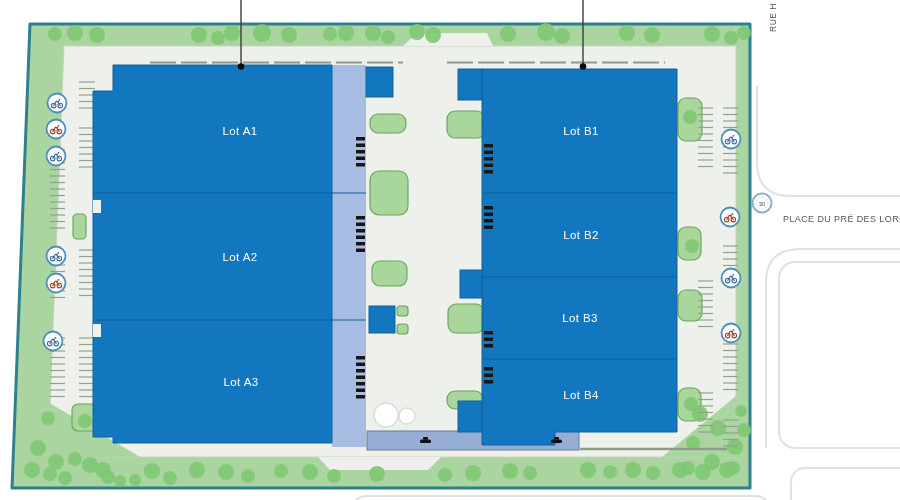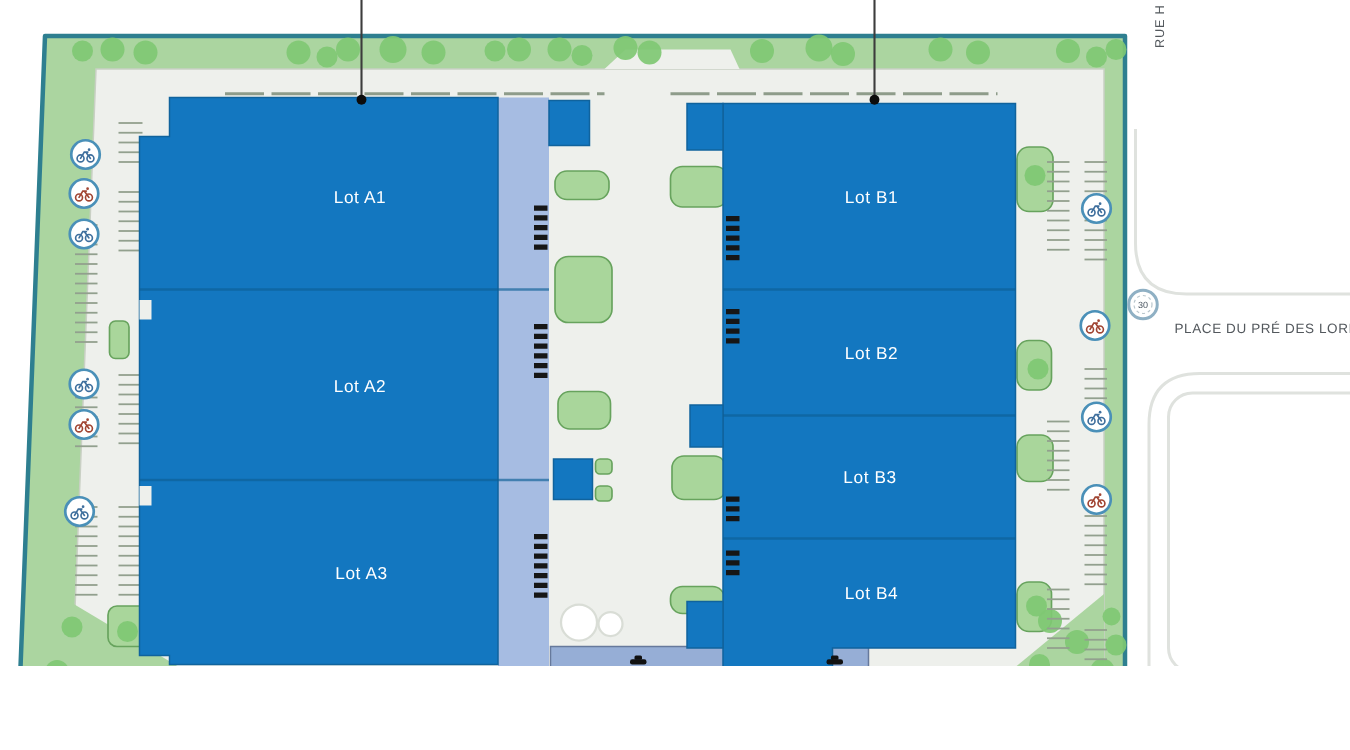--- a/index.html
+++ b/index.html
@@ -1,16 +1,16 @@
 <!DOCTYPE html>
 <html style="--c-border: #2e7f90; --c-green: #abd5a0; --c-concrete: #eef0ec; --c-concrete-edge: #c9d0c4; --c-building: #1377c0; --c-building-edge: #10639d; --c-strip: #a6bce2; --c-divider: #0d5f96; --c-road: #92abd5; --c-road-edge: #5f7398; --c-guide: #8e9c8a; --c-street-text: #53585d; --c-annot: #3c3c3c; --c-wcircle: #d9ddd6; --c-outside: #dfe2de; --c-ring2: #8fb0c4;"><head>
 <meta charset="utf-8">
 <style>
   html,body{margin:0;padding:0;background:#ffffff;}
-  .stage{position:relative;width:900px;height:444px;overflow:hidden;background:#a3a3a3;
+  .stage{position:relative;width:900px;height:500px;overflow:hidden;background:#a3a3a3;
          font-family:"Liberation Sans", sans-serif;}
   svg{display:block;}
   .outside-road{fill:none;stroke:var(--c-outside);stroke-width:2;}
   .site{fill:var(--c-green);stroke:var(--c-border);stroke-width:3;stroke-linejoin:round;}
   .concrete{fill:var(--c-concrete);stroke:var(--c-concrete-edge);stroke-width:1;}
   .concrete-fill{fill:var(--c-concrete);}
   .green-fill{fill:var(--c-green);}
   .guide{stroke:var(--c-guide);stroke-width:2;stroke-dasharray:26 5;}
   .building{fill:var(--c-building);stroke:var(--c-building-edge);stroke-width:1;}
   .strip{fill:var(--c-strip);}

